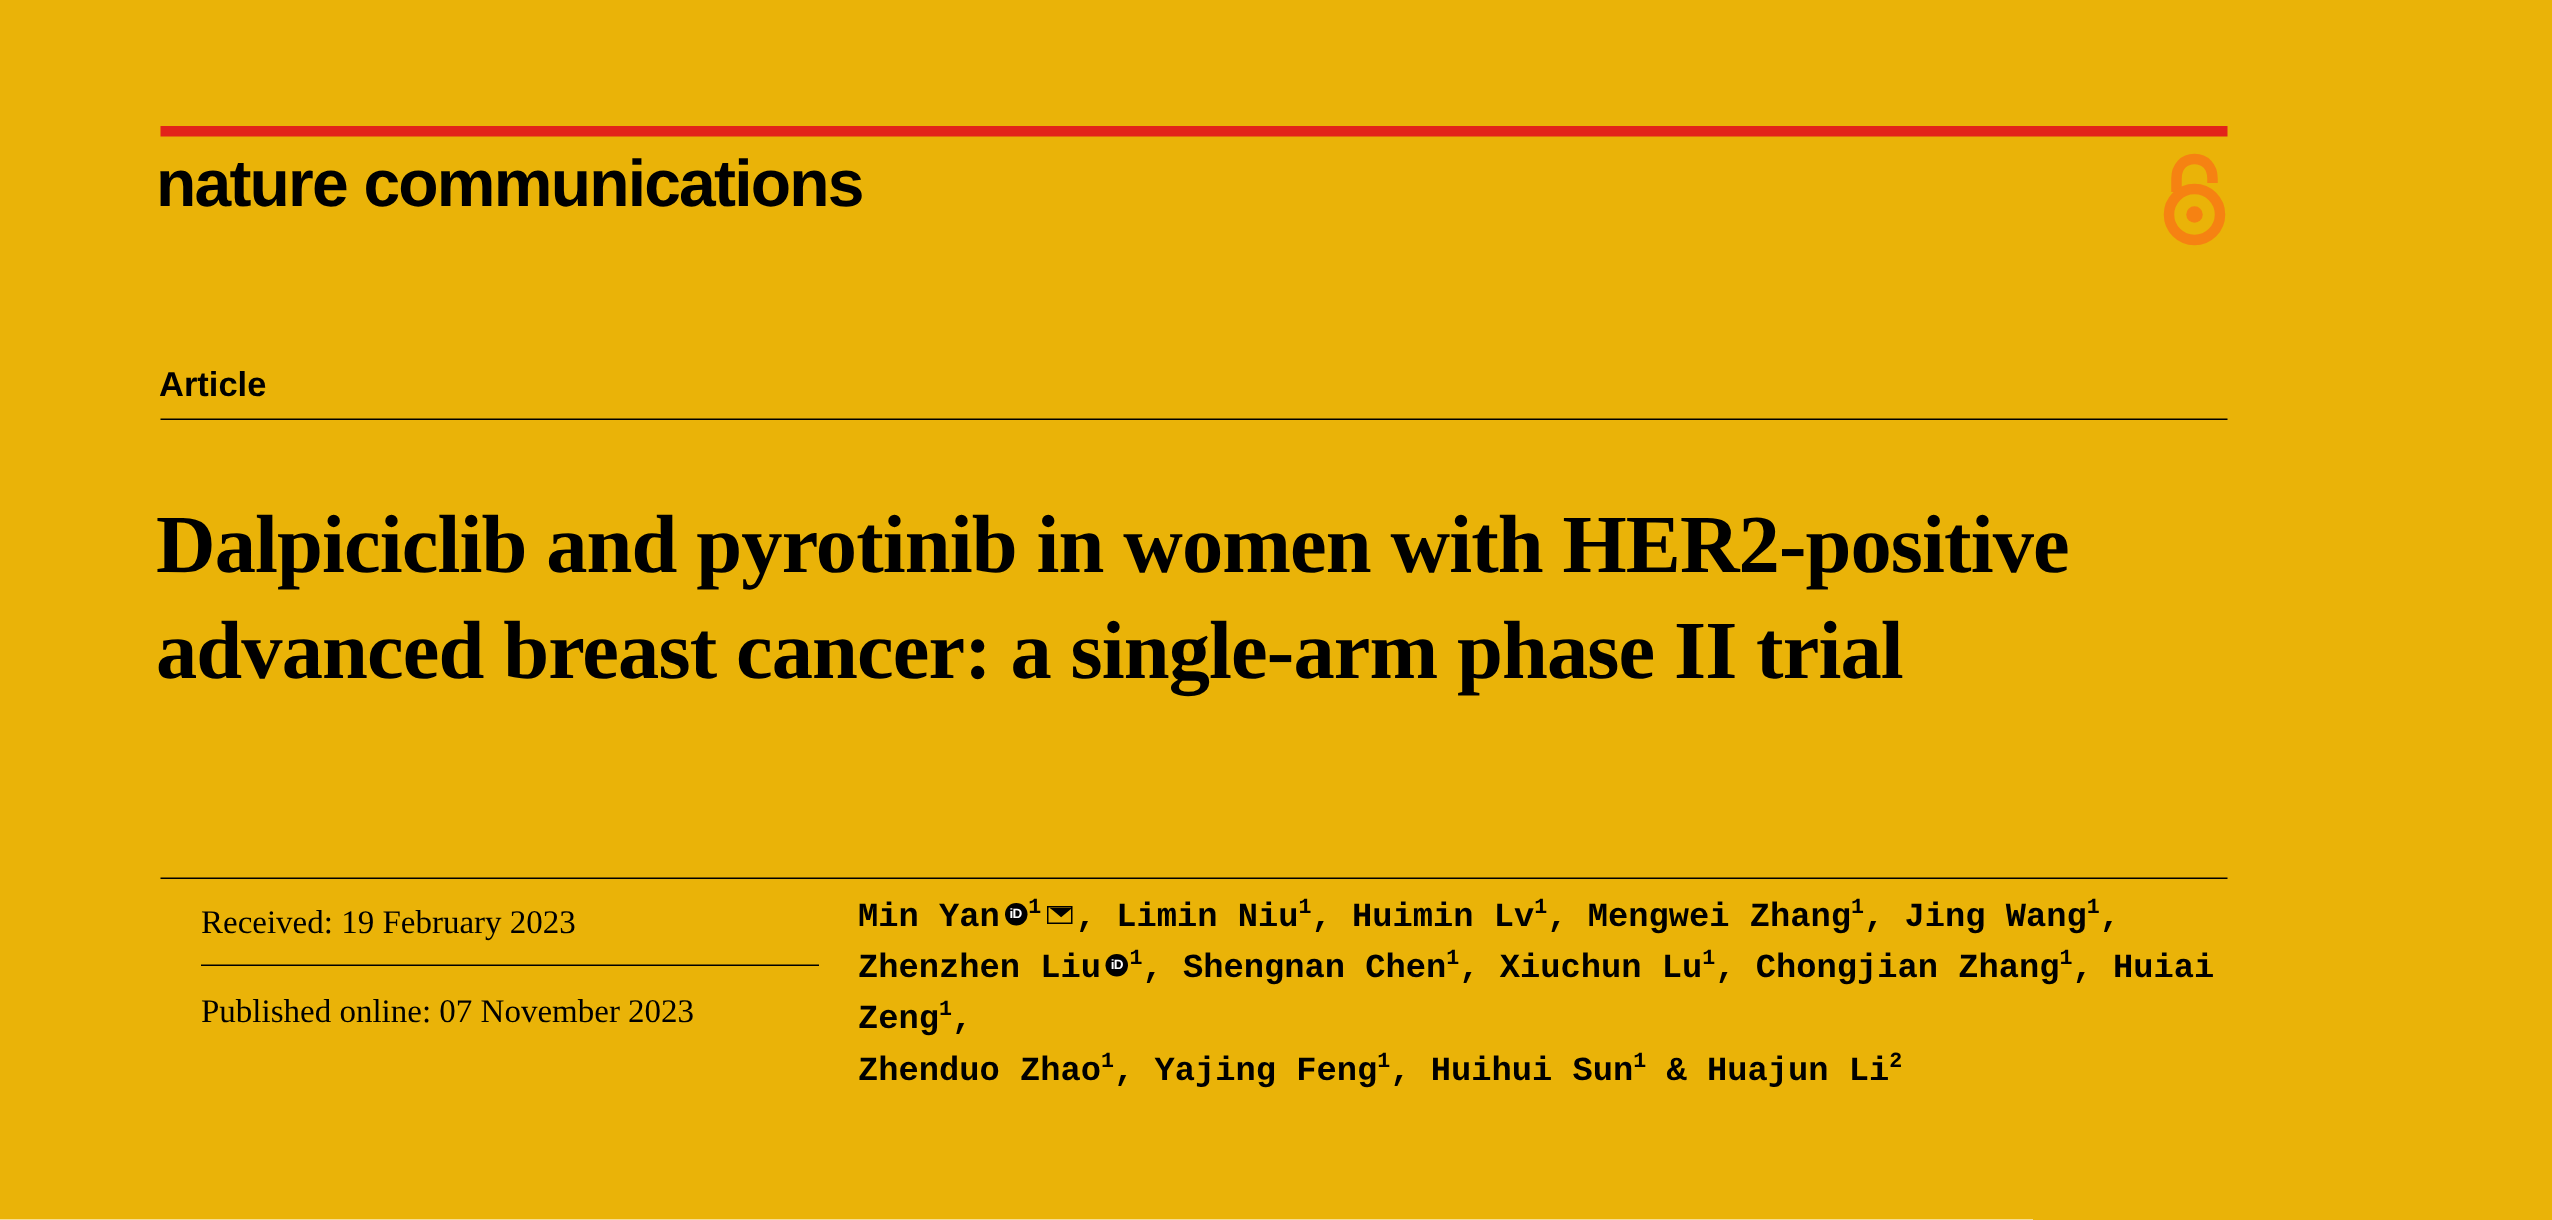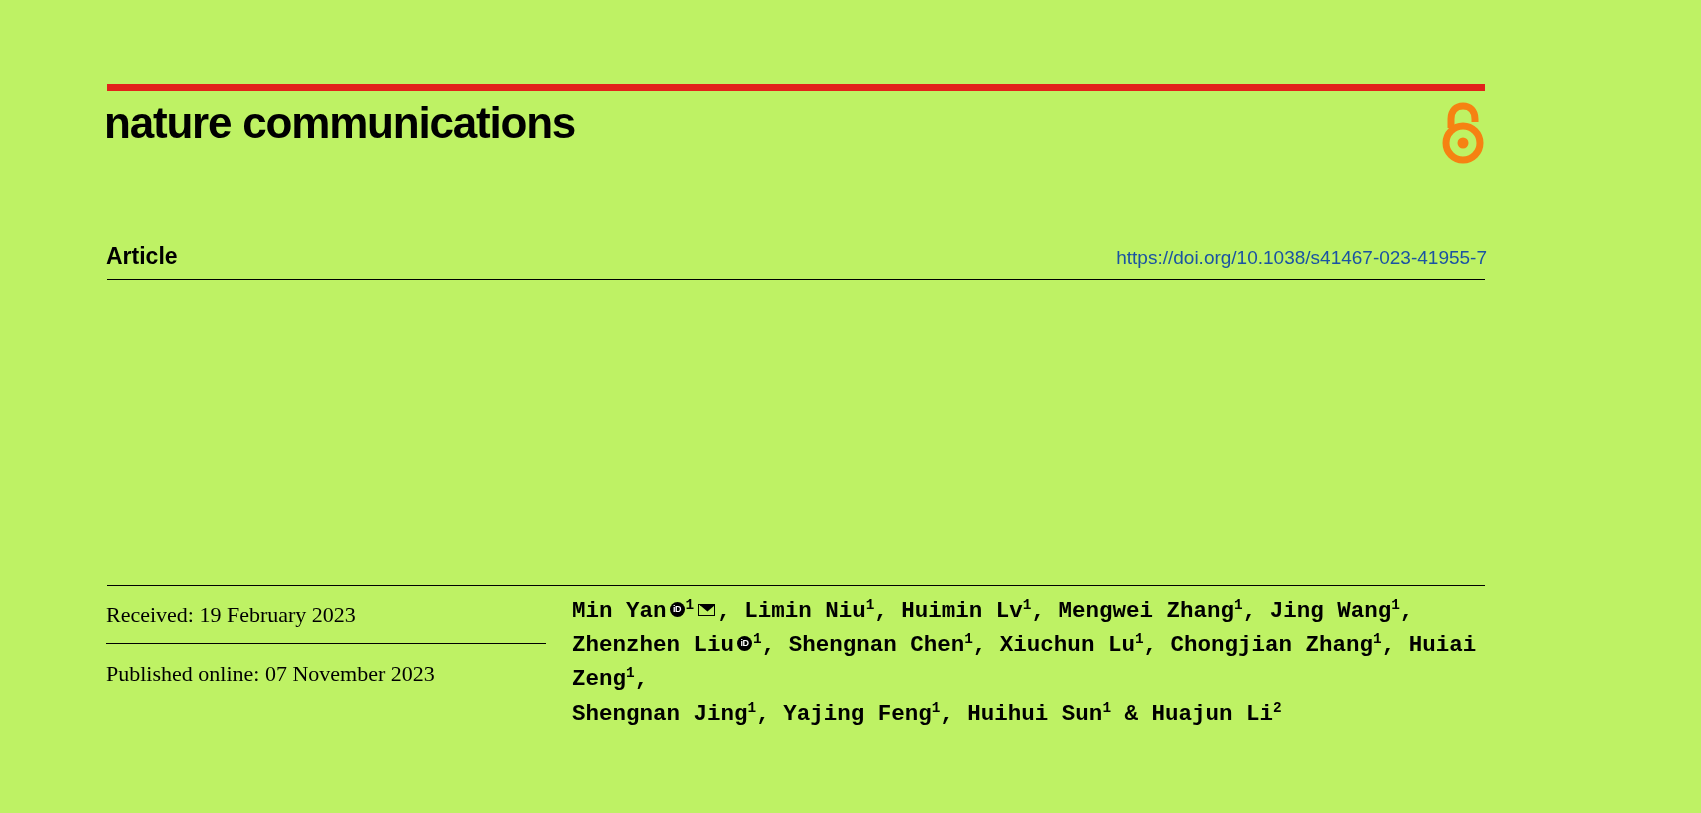--- a/index.html
+++ b/index.html
@@ -11,21 +11,21 @@
     width: 1701px;
     height: 813px;
     font-family: "Liberation Serif", serif;
     color: #000000;
     overflow: hidden;
   }
   .page {
     position: relative;
     width: 1701px;
     height: 813px;
-    background: #bef264;
+    background: #eab308;
   }
 
   
   .top-rule {
     position: absolute;
     left: 107px;
     top: 84px;
     width: 1378px;
     height: 7px;
     background: #e2231a;
@@ -113,20 +113,21 @@
     width: 440px;
   }
   .date-row {
     position: relative;
     font-family: "Liberation Serif", serif;
     font-size: 22px;
     color: #000000;
     padding: 16px 0 14px 0;
     border-bottom: 1px solid #000000;
     line-height: 1.25;
+    margin-left: 28px;
   }
   .date-row:last-child {
     border-bottom: none;
   }
 
   .authors {
     position: absolute;
     left: 572px;
     top: 594px;
     width: 913px;
@@ -198,32 +199,32 @@
 
   <div class="oa-icon">
     <svg width="52" height="62" viewBox="0 0 52 62" xmlns="http://www.w3.org/2000/svg">
       <path d="M14 26 V17 C14 9 19 4 26 4 C33 4 38 9 38 17 V20" fill="none" stroke="#f68212" stroke-width="7" stroke-linecap="butt"></path>
       <circle cx="26" cy="41" r="17" fill="none" stroke="#f68212" stroke-width="7"></circle>
       <circle cx="26" cy="41" r="5.5" fill="#f68212"></circle>
     </svg>
   </div>
 
   <div class="article-label">Article</div>
-  <a class="doi-link" href="#">https://doi.org/10.1038/s41467-023-41955-7</a>
   <div class="rule-under-article"></div>
 
+  <h1 class="title">Dalpiciclib and pyrotinib in women with HER2-positive advanced breast cancer: a single-arm phase II trial</h1>
 
   <div class="rule-above-meta"></div>
 
   <div class="dates">
     <div class="date-row">Received: 19 February 2023</div>
     <div class="date-row">Published online: 07 November 2023</div>
   </div>
 
   <div class="authors">
     <span>Min Yan</span><span class="orcid"></span><sup>1</sup><span class="envelope"></span><span>, Limin Niu</span><sup>1</sup><span>, Huimin Lv</span><sup>1</sup><span>, Mengwei Zhang</span><sup>1</sup><span>, Jing Wang</span><sup>1</sup><span>,</span>
     <br>
     <span>Zhenzhen Liu</span><span class="orcid"></span><sup>1</sup><span>, Shengnan Chen</span><sup>1</sup><span>, Xiuchun Lu</span><sup>1</sup><span>, Chongjian Zhang</span><sup>1</sup><span>, Huiai Zeng</span><sup>1</sup><span>,</span>
     <br>
-    <span>Shengnan Jing</span><sup>1</sup><span>, Yajing Feng</span><sup>1</sup><span>, Huihui Sun</span><sup>1</sup><span> &amp; Huajun Li</span><sup>2</sup>
+    <span>Zhenduo Zhao</span><sup>1</sup><span>, Yajing Feng</span><sup>1</sup><span>, Huihui Sun</span><sup>1</sup><span> &amp; Huajun Li</span><sup>2</sup>
   </div>
 
 </div>
 
 </body></html>

